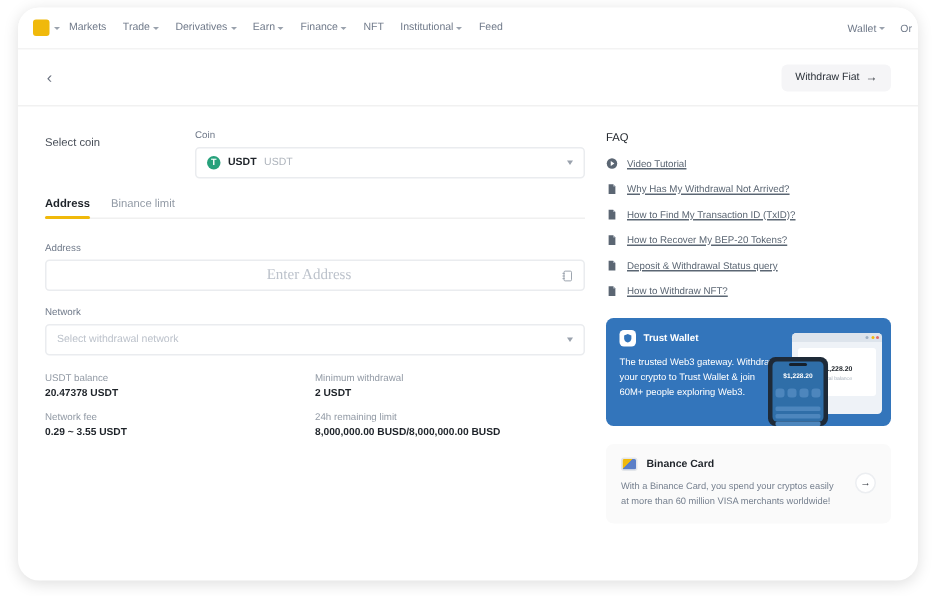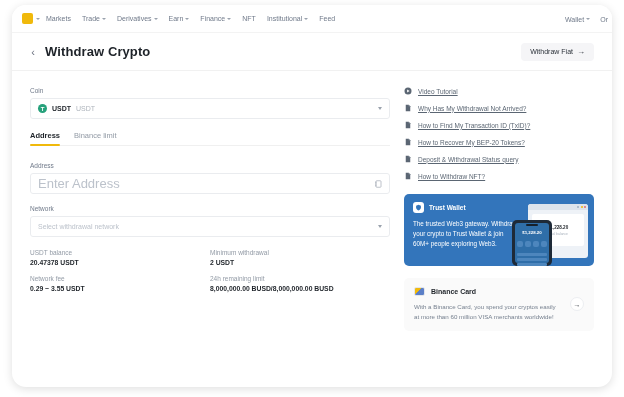--- a/index.html
+++ b/index.html
@@ -193,24 +193,25 @@
     border-radius: 3px;
     display: flex;
     align-items: center;
     padding: 0 7px;
     background: #fff;
   }
   .input-box input {
     flex: 1;
     border: none;
     outline: none;
-    font-size: 13px;
+    font-size: 10px;
     color: #1e2329;
     background: transparent;
-    font-family: Liberation Sans, sans-serif;
+    font-family: Liberation Serif, serif;
+    text-align: center;
   }
   .input-box input::placeholder { color: #bcc2cb; }
   .addr-book-icon { flex: 0 0 auto; line-height: 0; cursor: pointer; }
   .placeholder-text { font-size: 7px; color: #bcc2cb; }
 
   .stats {
     display: flex;
     flex-wrap: wrap;
     margin-top: 12px;
     row-gap: 9px;
@@ -379,33 +380,33 @@
           <span class="caret"></span>
         </div>
       <div class="nav-item">
           <span>Or</span>
         </div>
     </div>
   </div>
 
   <div class="page-header">
     <div class="back-chevron">‹</div>
-    <div class="page-title">Withdraw Crypto</div>
     <div class="header-spacer"></div>
     <button class="fiat-btn">
       <span>Withdraw Fiat</span>
       <span class="arrow-right">→</span>
     </button>
   </div>
 
   <div class="body-wrap">
 
     <div class="col-left">
 
       <div class="form-row">
+        <div class="row-label">Select coin</div>
         <div class="row-field">
           <div class="field-label">Coin</div>
           <div class="select-box">
             <span class="coin-icon"></span>
             <span class="coin-sym">USDT</span>
             <span class="coin-name">USDT</span>
             <span class="sel-spacer"></span>
             <span class="dd-caret"></span>
           </div>
         </div>
@@ -460,20 +461,21 @@
               <div class="stat-label">24h remaining limit</div>
               <div class="stat-value">8,000,000.00 BUSD/8,000,000.00 BUSD</div>
             </div>
           </div>
 
         </div>
       </div>
     </div>
 
     <div class="col-right">
+      <div class="faq-title">FAQ</div>
 
       <div class="faq-item">
         <span class="ic">
           <svg width="8" height="8" viewBox="0 0 16 16">
             <circle cx="8" cy="8" r="7" fill="#5b6673"></circle>
             <polygon points="6.3,4.8 11.2,8 6.3,11.2" fill="#ffffff"></polygon>
           </svg>
         </span>
         <span class="faq-text">Video Tutorial</span>
       </div>

